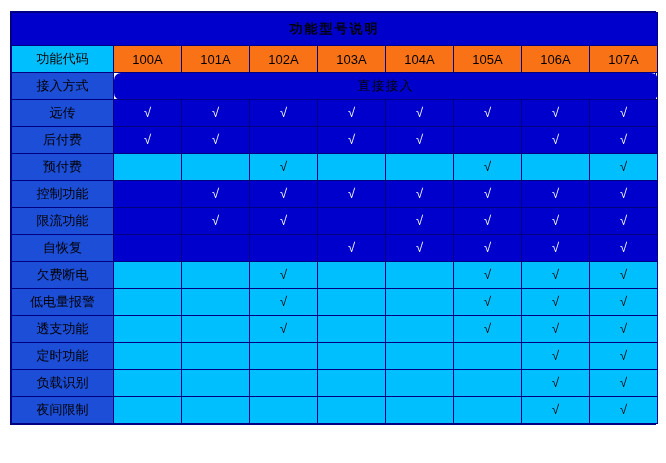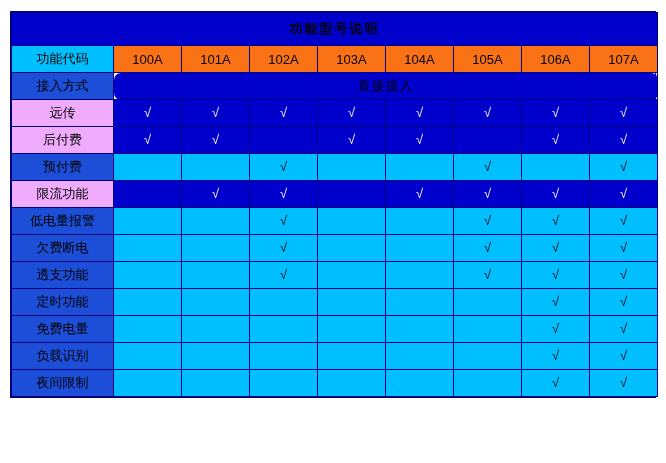--- a/index.html
+++ b/index.html
@@ -53,21 +53,21 @@
     background: #f97316;
     color: #000000;
     font-size: 13px;
   }
   .hdr-first {
     background: #00bfff;
     color: #000000;
     font-size: 13px;
   }
   .rowlabel-dark {
-    background: #f0abfc;
+    background: #1d4ed8;
     color: #ffffff;
     font-size: 13px;
     margin-left: 38px;
   }
   .rowlabel-light {
     background: #1d4ed8;
     color: #000000;
     font-size: 13px;
   }
   .cell-dark {
@@ -157,76 +157,87 @@
             <td class="cell-light"></td>
             <td class="cell-light"></td>
             <td class="cell-light"><span class="mark mark-light">√</span></td>
             <td class="cell-light"></td>
             <td class="cell-light"></td>
             <td class="cell-light"><span class="mark mark-light">√</span></td>
             <td class="cell-light"></td>
             <td class="cell-light"><span class="mark mark-light">√</span></td>
           </tr>
           <tr>
+            <td class="rowlabel-dark">控制功能</td>
+            <td class="cell-dark"></td>
+            <td class="cell-dark"><span class="mark mark-dark">√</span></td>
+            <td class="cell-dark"><span class="mark mark-dark">√</span></td>
+            <td class="cell-dark"><span class="mark mark-dark">√</span></td>
+            <td class="cell-dark"><span class="mark mark-dark">√</span></td>
+            <td class="cell-dark"><span class="mark mark-dark">√</span></td>
+            <td class="cell-dark"><span class="mark mark-dark">√</span></td>
+            <td class="cell-dark"><span class="mark mark-dark">√</span></td>
+          </tr>
+          <tr>
             <td class="rowlabel-dark">限流功能</td>
             <td class="cell-dark"></td>
             <td class="cell-dark"><span class="mark mark-dark">√</span></td>
             <td class="cell-dark"><span class="mark mark-dark">√</span></td>
             <td class="cell-dark"></td>
             <td class="cell-dark"><span class="mark mark-dark">√</span></td>
             <td class="cell-dark"><span class="mark mark-dark">√</span></td>
             <td class="cell-dark"><span class="mark mark-dark">√</span></td>
             <td class="cell-dark"><span class="mark mark-dark">√</span></td>
           </tr>
           <tr>
+            <td class="rowlabel-dark">自恢复</td>
+            <td class="cell-dark"></td>
+            <td class="cell-dark"></td>
+            <td class="cell-dark"></td>
+            <td class="cell-dark"><span class="mark mark-dark">√</span></td>
+            <td class="cell-dark"><span class="mark mark-dark">√</span></td>
+            <td class="cell-dark"><span class="mark mark-dark">√</span></td>
+            <td class="cell-dark"><span class="mark mark-dark">√</span></td>
+            <td class="cell-dark"><span class="mark mark-dark">√</span></td>
+          </tr>
+          <tr>
+            <td class="rowlabel-light">欠费断电</td>
+            <td class="cell-light"></td>
+            <td class="cell-light"></td>
+            <td class="cell-light"><span class="mark mark-light">√</span></td>
+            <td class="cell-light"></td>
+            <td class="cell-light"></td>
+            <td class="cell-light"><span class="mark mark-light">√</span></td>
+            <td class="cell-light"><span class="mark mark-light">√</span></td>
+            <td class="cell-light"><span class="mark mark-light">√</span></td>
+          </tr>
+          <tr>
             <td class="rowlabel-light">低电量报警</td>
             <td class="cell-light"></td>
             <td class="cell-light"></td>
             <td class="cell-light"><span class="mark mark-light">√</span></td>
             <td class="cell-light"></td>
             <td class="cell-light"></td>
             <td class="cell-light"><span class="mark mark-light">√</span></td>
             <td class="cell-light"><span class="mark mark-light">√</span></td>
             <td class="cell-light"><span class="mark mark-light">√</span></td>
           </tr>
           <tr>
-            <td class="rowlabel-light">欠费断电</td>
-            <td class="cell-light"></td>
-            <td class="cell-light"></td>
-            <td class="cell-light"><span class="mark mark-light">√</span></td>
-            <td class="cell-light"></td>
-            <td class="cell-light"></td>
-            <td class="cell-light"><span class="mark mark-light">√</span></td>
-            <td class="cell-light"><span class="mark mark-light">√</span></td>
-            <td class="cell-light"><span class="mark mark-light">√</span></td>
-          </tr>
-          <tr>
             <td class="rowlabel-light">透支功能</td>
             <td class="cell-light"></td>
             <td class="cell-light"></td>
             <td class="cell-light"><span class="mark mark-light">√</span></td>
             <td class="cell-light"></td>
             <td class="cell-light"></td>
             <td class="cell-light"><span class="mark mark-light">√</span></td>
             <td class="cell-light"><span class="mark mark-light">√</span></td>
             <td class="cell-light"><span class="mark mark-light">√</span></td>
           </tr>
           <tr>
             <td class="rowlabel-light">定时功能</td>
-            <td class="cell-light"></td>
-            <td class="cell-light"></td>
-            <td class="cell-light"></td>
-            <td class="cell-light"></td>
-            <td class="cell-light"></td>
-            <td class="cell-light"></td>
-            <td class="cell-light"><span class="mark mark-light">√</span></td>
-            <td class="cell-light"><span class="mark mark-light">√</span></td>
-          </tr>
-          <tr>
-            <td class="rowlabel-light">免费电量</td>
             <td class="cell-light"></td>
             <td class="cell-light"></td>
             <td class="cell-light"></td>
             <td class="cell-light"></td>
             <td class="cell-light"></td>
             <td class="cell-light"></td>
             <td class="cell-light"><span class="mark mark-light">√</span></td>
             <td class="cell-light"><span class="mark mark-light">√</span></td>
           </tr>
           <tr>

